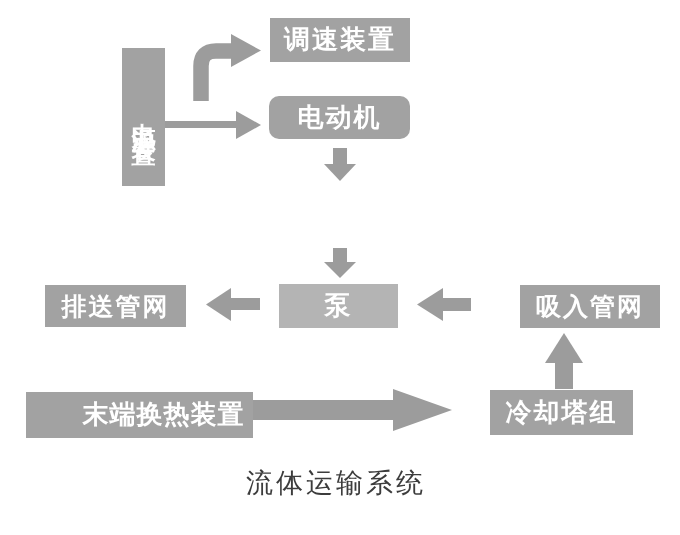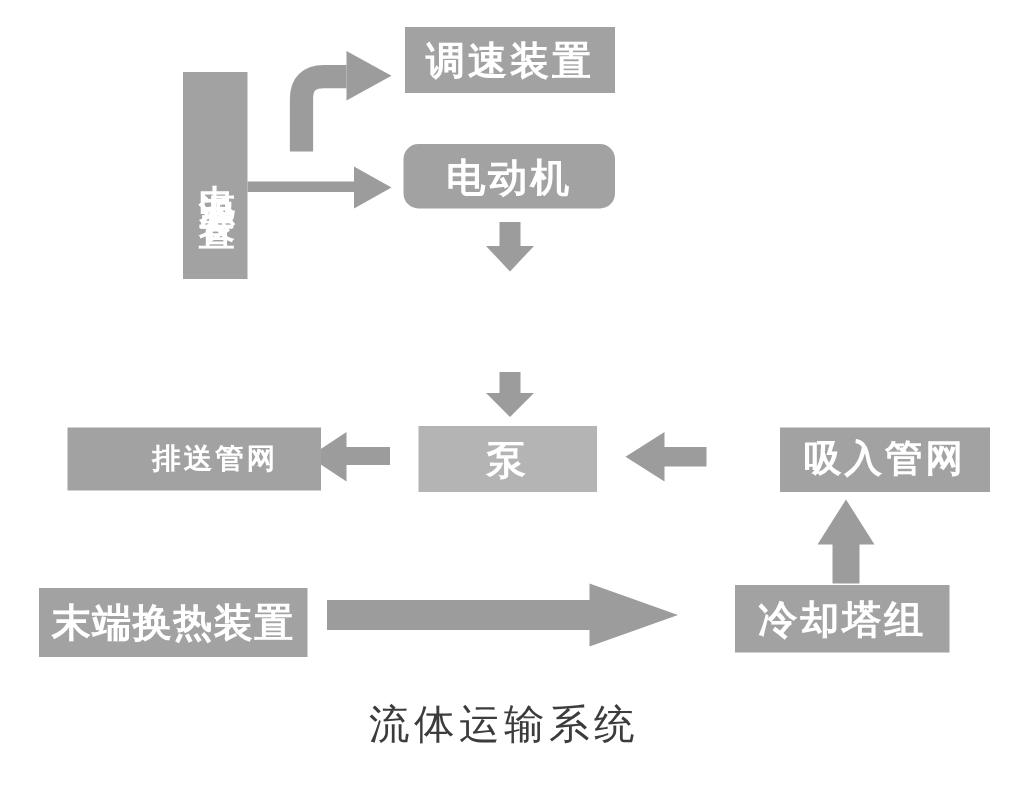--- a/index.html
+++ b/index.html
@@ -1,37 +1,37 @@
 <!DOCTYPE html>
 <html><head>
 <meta charset="utf-8">
 <style>
   html,body{margin:0;padding:0;background:#ffffff;}
   .stage{
     position:relative;width:680px;height:535px;background:#ffffff;
-    font-family:Liberation Sans, sans-serif;overflow:hidden;
+    font-family:Liberation Serif, serif;overflow:hidden;
   }
   .arrows{position:absolute;left:0;top:0;width:680px;height:535px;}
   .node{
     position:absolute;display:flex;align-items:center;justify-content:center;
     background:#a2a2a2;color:#ffffff;font-weight:bold;font-size:26px;
     letter-spacing:2px;text-align:center;line-height:1;
   }
   .node-power{left:122px;top:48px;width:43px;height:138px;}
   .node-power .vlabel{
     writing-mode:vertical-rl;text-orientation:upright;
     font-size:24px;letter-spacing:7px;
   }
   .node-speed{left:270px;top:18px;width:140px;height:44px;}
   .node-motor{left:269px;top:96px;width:141px;height:43px;border-radius:10px;}
   .node-transmission{left:270px;top:189px;width:140px;height:44px;}
   .node-pump{left:279px;top:284px;width:119px;height:44px;background:#b4b4b4;}
-  .node-discharge{left:45px;top:285px;width:141px;height:42px;font-size:19px;padding-left:28px;}
+  .node-discharge{left:45px;top:285px;width:141px;height:42px;font-size:25px;}
   .node-suction{left:520px;top:285px;width:140px;height:43px;font-size:25px;}
-  .node-terminal{left:26px;top:392px;width:179px;height:46px;letter-spacing:1px;}
+  .node-terminal{left:26px;top:392px;width:179px;height:46px;letter-spacing:1px;padding-left:48px;}
   .node-cooling{left:490px;top:390px;width:143px;height:45px;text-align:right;}
   .caption{
     position:absolute;left:2px;top:465px;width:668px;text-align:center;
     font-size:27px;color:#3c3c3c;letter-spacing:3px;font-weight:500;
   }
 </style>
 </head>
 <body>
 
 <div class="stage">

